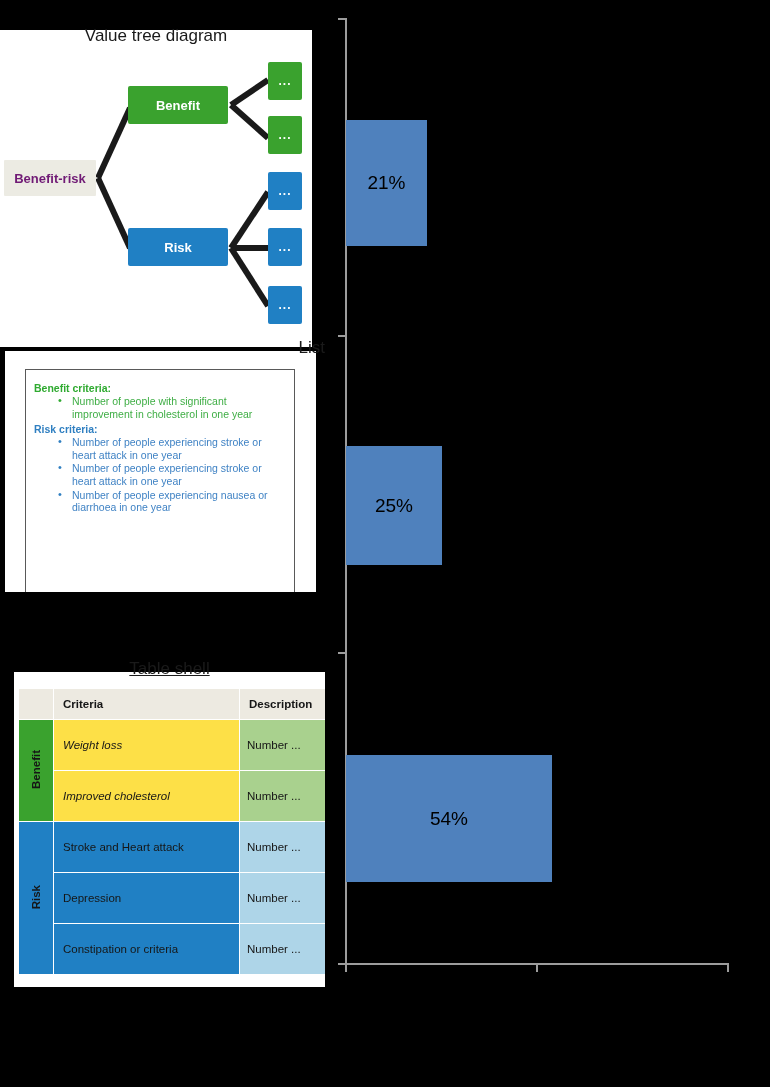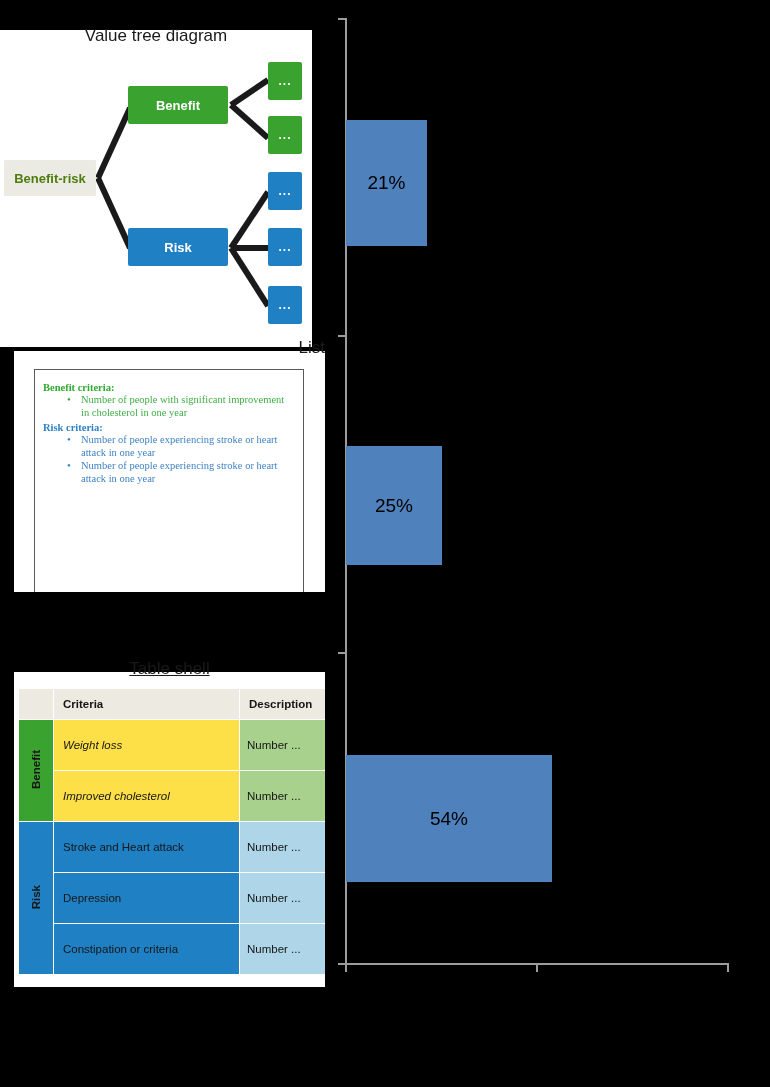--- a/index.html
+++ b/index.html
@@ -10,28 +10,28 @@
   .panel{position:absolute;background:#ffffff;overflow:hidden;}
   .seclabel{position:absolute;color:#1a1a1a;font-size:17px;
             text-align:center;white-space:nowrap;z-index:40;
             font-family:"Liberation Sans",sans-serif;}
 
   
   #tree-panel{left:0px;top:30px;width:312px;height:317px;}
   .tree-box{position:absolute;display:flex;align-items:center;
             justify-content:center;font-size:13px;font-weight:bold;
             border-radius:2px;box-sizing:border-box;}
-  .tb-root{background:#ecebe3;color:#4d7c0f;border-radius:1px;}
+  .tb-root{background:#ecebe3;color:#701a75;border-radius:1px;}
   .tb-green{background:#3aa22e;color:#ffffff;}
   .tb-blue{background:#2080c4;color:#ffffff;}
   .tb-leaf{font-size:12px;font-weight:bold;letter-spacing:1px;}
   .tree-svg{position:absolute;left:0;top:0;width:312px;height:317px;}
 
   
-  #list-panel{left:14px;top:351px;width:311px;height:241px;font-family:Liberation Serif, serif;}
+  #list-panel{left:5px;top:351px;width:311px;height:241px;}
   #list-box{position:absolute;left:20px;top:18px;width:270px;height:272px;
             border:1.5px solid #595959;background:#fff;box-sizing:border-box;}
   .crit-head{font-size:10.5px;font-weight:bold;margin:0 0 1px 0;}
   .crit-head.benefit{color:#2faa30;}
   .crit-head.risk{color:#2f7fc1;}
   ul.crit{margin:0 0 3px 0;padding:0 0 0 24px;list-style:none;}
   ul.crit li{font-size:10.5px;line-height:12.6px;margin-bottom:1px;
              position:relative;padding-left:14px;}
   ul.crit li:before{content:"\2022";position:absolute;left:0;top:-1px;
                     font-size:11px;}
@@ -148,20 +148,21 @@
   <div id="list-box">
     <div style="padding:12px 10px 0 8px;">
       <div class="crit-head benefit">Benefit criteria:</div>
       <ul class="crit benefit">
         <li>Number of people with significant improvement in cholesterol in one year</li>
       </ul>
       <div class="crit-head risk">Risk criteria:</div>
       <ul class="crit risk">
         <li>Number of people experiencing stroke or heart attack in one year</li>
         <li>Number of people experiencing stroke or heart attack in one year</li>
+        <li>Number of people experiencing nausea or diarrhoea in one year</li>
       </ul>
     </div>
   </div>
 </div>
 
 <div class="panel" id="table-panel">
   <table id="shell-table">
     <colgroup>
         <col style="width:34px">
         <col style="width:185px">

